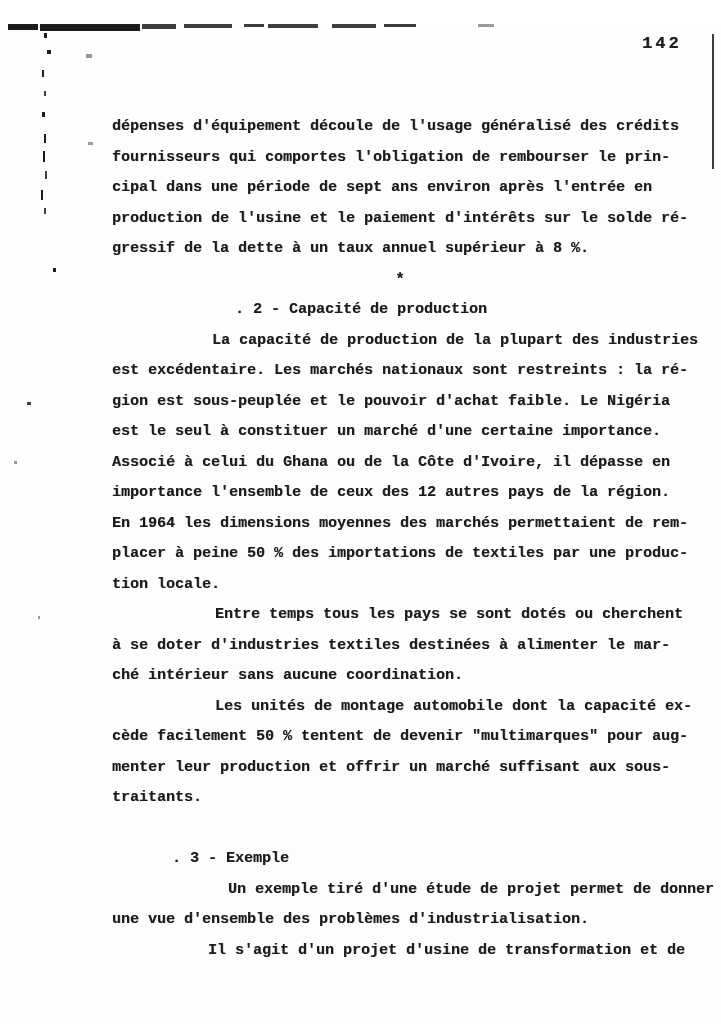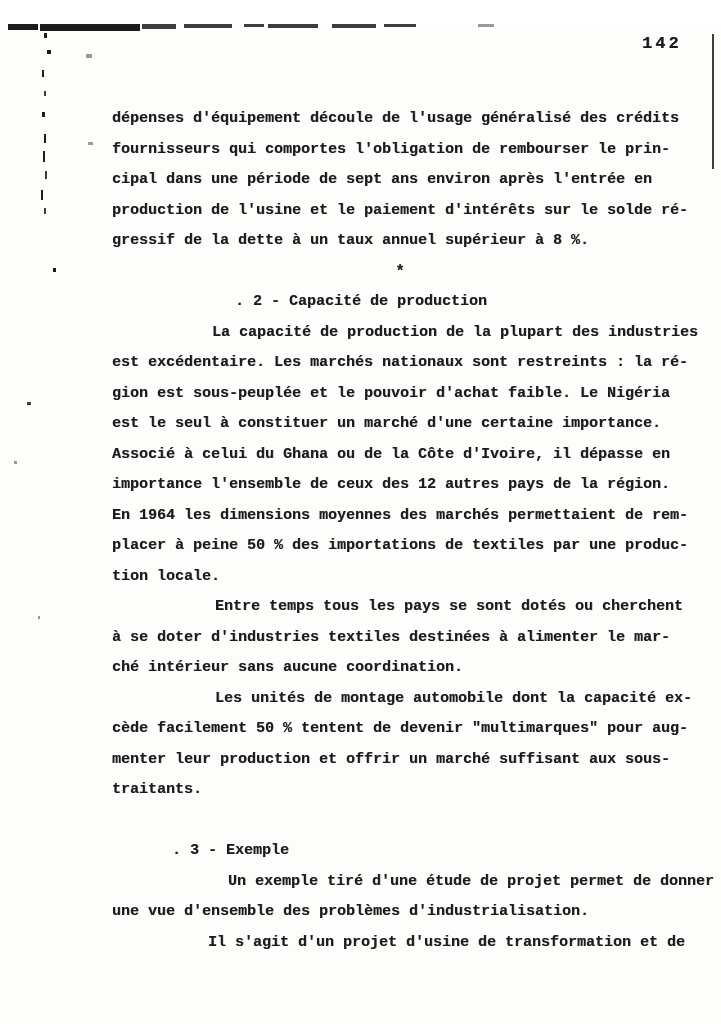--- a/index.html
+++ b/index.html
@@ -22,21 +22,21 @@
     position: absolute;
     left: 642px;
     top: 10px;
     font-size: 17px;
     letter-spacing: 3px;
     text-shadow: 0.4px 0.4px 0 rgba(0,0,0,0.55);
   }
   .text-column {
     position: absolute;
     left: 112px;
-    top: 80px;
+    top: 88px;
     width: 600px;
     font-size: 15px;
     line-height: 30.5px;
     white-space: pre;
     text-shadow: 0.4px 0.4px 0 rgba(10,10,10,0.45);
   }
   .line {
     height: 30.5px;
     overflow: visible;
   }

